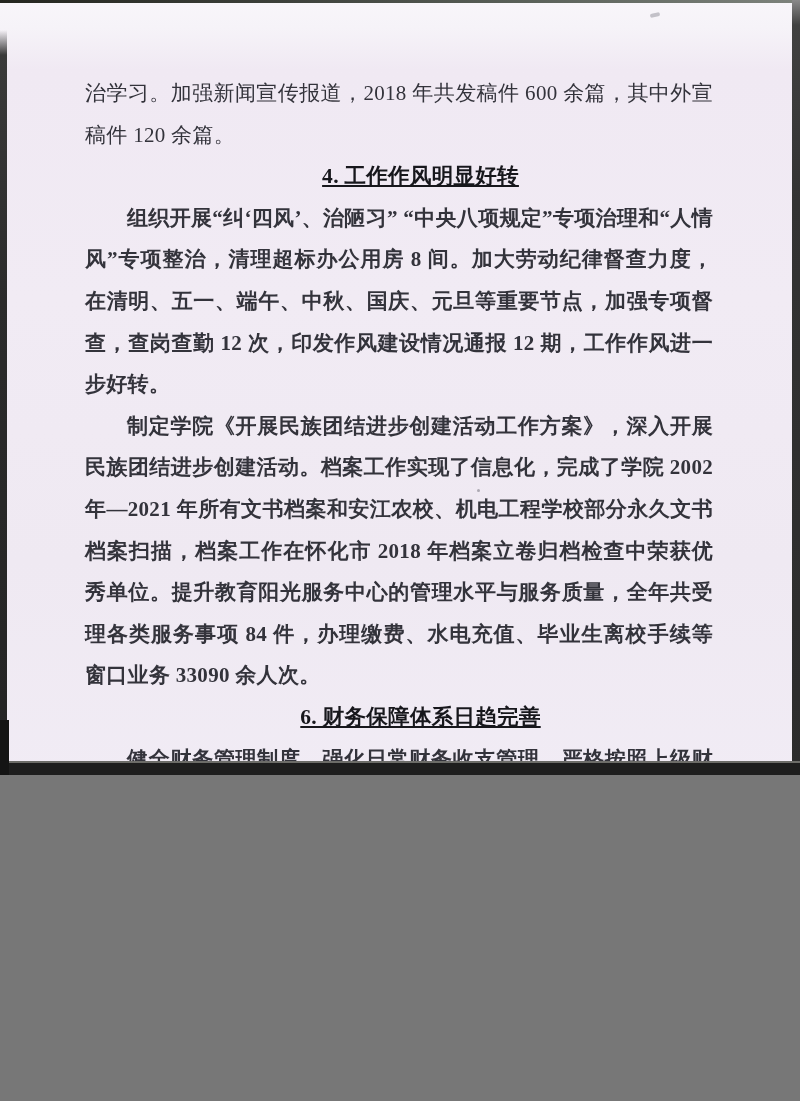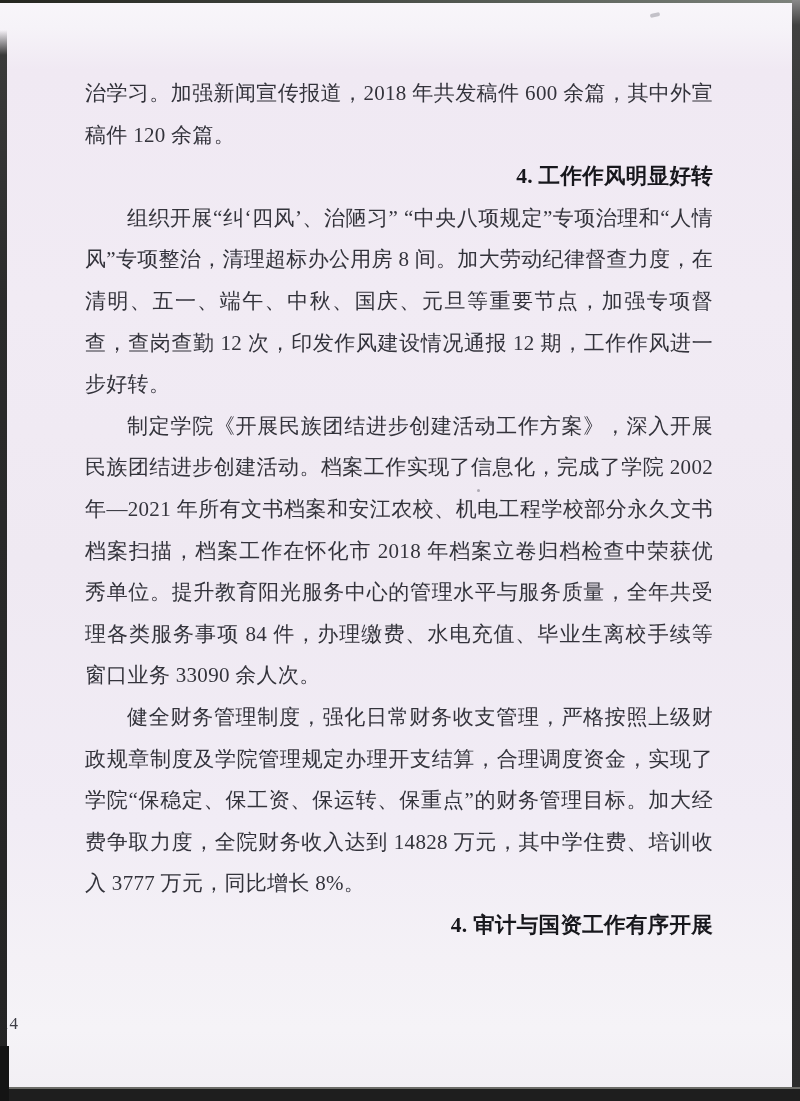--- a/index.html
+++ b/index.html
@@ -1,20 +1,20 @@
 <!DOCTYPE html>
 <html lang="zh"><head>
 <meta charset="utf-8">
 <title>Scanned Report Page 14</title>
 <style>
   html, body { margin: 0; padding: 0; background: #777; }
   .scan {
     position: relative;
     width: 800px;
-    height: 1101px;
+    height: 775px;
     margin: 0 auto;
     overflow: hidden;
     background: linear-gradient(180deg,
       #f8f6fa 0px, #f6f3f8 28px,
       #f0e9f3 70px, #f1ebf4 300px,
       #efe9f2 560px, #f1ecf5 820px,
       #f4f1f6 960px, #f5f3f7 1030px, #f2eff4 1089px);
     font-family: "Liberation Serif", serif;
   }
   
@@ -57,28 +57,29 @@
     color: #33333b;
   }
   .content p, .content h3 {
     margin: 0;
     font-size: 21px;
     line-height: 41.6px;
     letter-spacing: 0.3px;
     text-align: justify;
     text-justify: inter-character;
   }
-  .content p.body { text-indent: 2em; }
+  .content p.body { text-indent: 2em; font-weight: bold; }
   .content p.cont { text-indent: 0; }
   .content h3 {
     font-size: 21.5px;
     font-weight: 700;
     color: #17171c;
     text-indent: 2em;
-    text-align: right;
+    text-align: center;
+    text-decoration: underline;
   }
   .page-num {
     position: absolute;
     top: 1014px;
     left: 0;
     width: 100%;
     text-align: left;
     font-size: 17px;
     letter-spacing: 1px;
     color: #3d3d45;
@@ -87,20 +88,21 @@
 </head>
 <body>
 
 <div class="scan">
 
   <div class="content">
     <p class="cont">治学习。加强新闻宣传报道，2018 年共发稿件 600 余篇，其中外宣稿件 120 余篇。</p>
     <h3>4. 工作作风明显好转</h3>
     <p class="body">组织开展“纠‘四风’、治陋习” “中央八项规定”专项治理和“人情风”专项整治，清理超标办公用房 8 间。加大劳动纪律督查力度，在清明、五一、端午、中秋、国庆、元旦等重要节点，加强专项督查，查岗查勤 12 次，印发作风建设情况通报 12 期，工作作风进一步好转。</p>
     <p class="body">制定学院《开展民族团结进步创建活动工作方案》，深入开展民族团结进步创建活动。档案工作实现了信息化，完成了学院 2002 年—2021 年所有文书档案和安江农校、机电工程学校部分永久文书档案扫描，档案工作在怀化市 2018 年档案立卷归档检查中荣获优秀单位。提升教育阳光服务中心的管理水平与服务质量，全年共受理各类服务事项 84 件，办理缴费、水电充值、毕业生离校手续等窗口业务 33090 余人次。</p>
+    <h3>6. 财务保障体系日趋完善</h3>
     <p class="body">健全财务管理制度，强化日常财务收支管理，严格按照上级财政规章制度及学院管理规定办理开支结算，合理调度资金，实现了学院“保稳定、保工资、保运转、保重点”的财务管理目标。加大经费争取力度，全院财务收入达到 14828 万元，其中学住费、培训收入 3777 万元，同比增长 8%。</p>
     <h3>4. 审计与国资工作有序开展</h3>
   </div>
 
   <div class="page-num">14</div>
 
   <div class="edge-top"></div>
   <div class="edge-left"></div>
   <div class="edge-right"></div>
   <div class="edge-bottom"></div>

